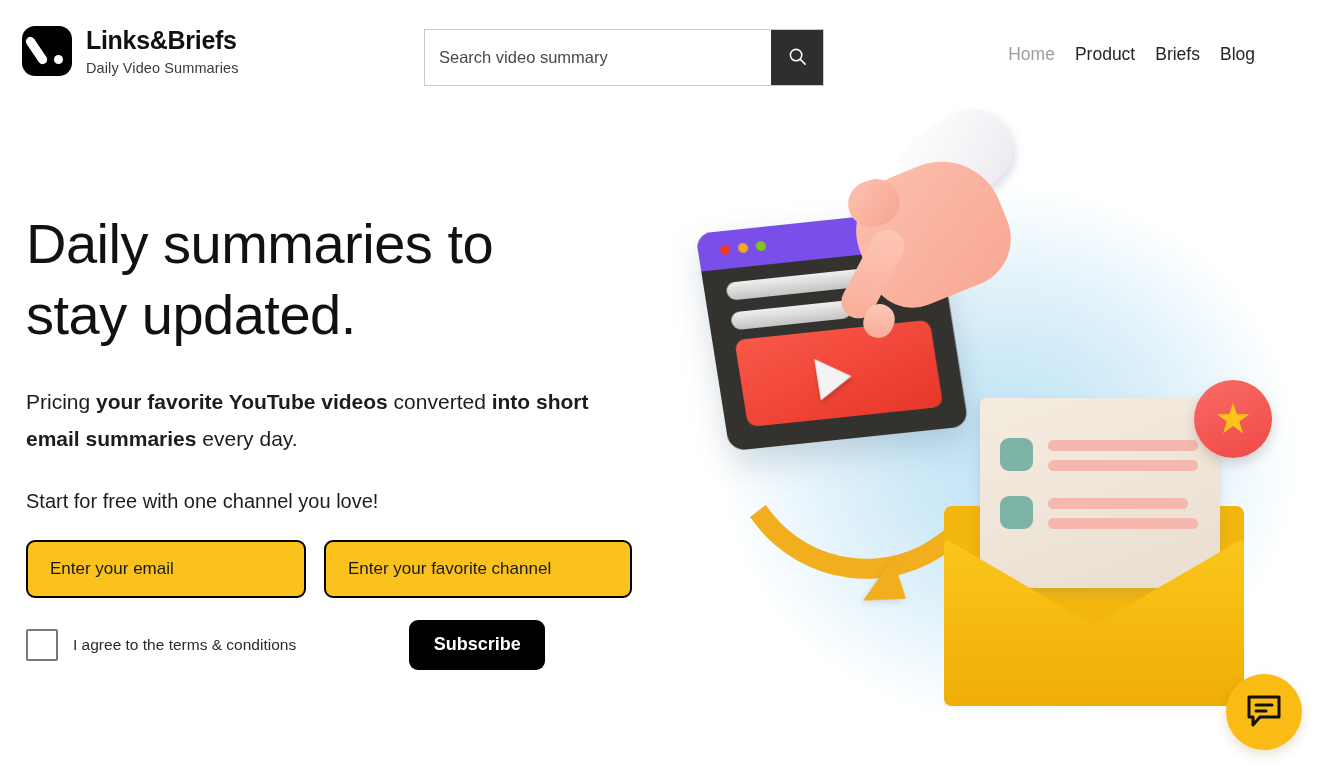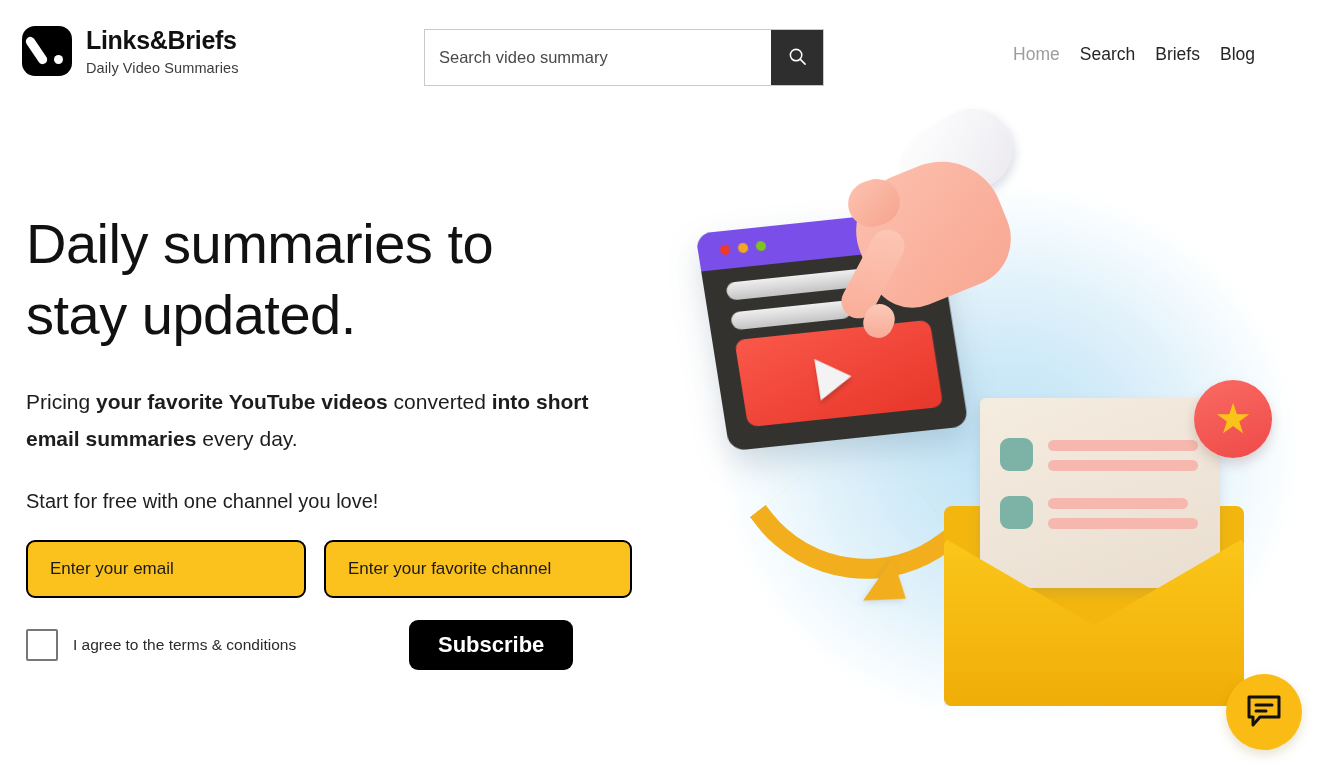--- a/index.html
+++ b/index.html
@@ -100,21 +100,21 @@
   .bottom-row { display: flex; align-items: center; margin-top: 22px; }
   .agree { display: flex; align-items: center; gap: 15px; }
   .checkbox {
     width: 32px; height: 32px; border: 2px solid #777; background: #fff;
     border-radius: 2px; cursor: pointer; flex: none;
   }
   .agree-label { font-size: 15.5px; color: #2b2b2b; }
   .subscribe {
     margin-left: 113px;
     background: #000; color: #fff; border: none; border-radius: 9px;
-    width: 164px; height: 50px; font-size: 22px; font-weight: bold;
+    width: 136px; height: 50px; font-size: 18px; font-weight: bold;
     cursor: pointer; font-family: "Liberation Sans", sans-serif;
   }
 
   
   .illus { position: absolute; left: 660px; top: 110px; width: 665px; height: 658px; }
 
   
   .browser {
     position: absolute; left: 52px; top: 110px; width: 240px; height: 220px;
     transform: rotate(-9deg) skewY(3deg);
@@ -269,21 +269,21 @@
           <svg width="19" height="19" viewBox="0 0 20 20" fill="none">
             <circle cx="8.5" cy="8.5" r="6" stroke="#ffffff" stroke-width="1.6"></circle>
             <line x1="13" y1="13" x2="18" y2="18" stroke="#ffffff" stroke-width="1.6" stroke-linecap="round"></line>
           </svg>
         </span>
       </button>
     </div>
 
     <nav class="nav">
       <a href="#" class="muted">Home</a>
-      <a href="#">Search</a>
+      <a href="#">Product</a>
       <a href="#">Briefs</a>
       <a href="#">Blog</a>
     </nav>
   </div>
 
   <div class="hero-copy">
     <h1 class="headline">
       <span>Daily summaries to</span><br>
       <span>stay updated.</span>
     </h1>

